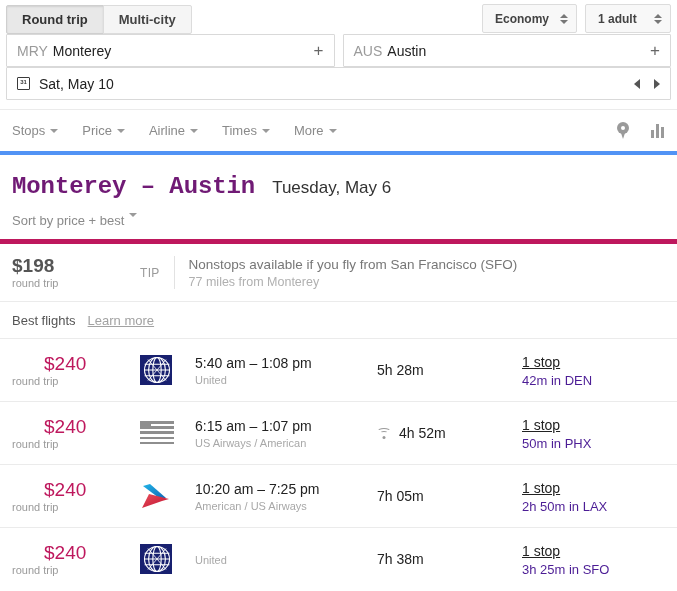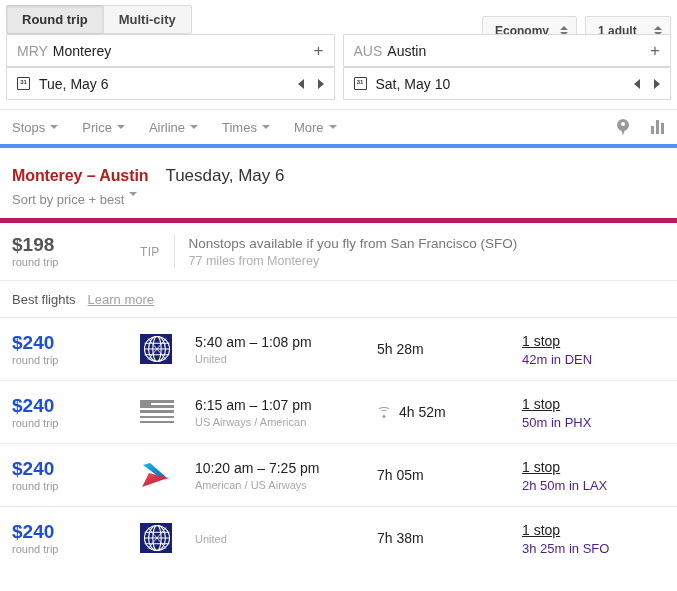--- a/index.html
+++ b/index.html
@@ -24,21 +24,21 @@
     background: #f5f5f5;
     border: 1px solid #dcdcdc;
     margin-left: -1px;
     cursor: pointer; white-space: nowrap;
     text-align: center;
   }
   .tab:first-child { margin-left: 0; border-radius: 2px 0 0 2px; }
   .tab:last-child { border-radius: 0 2px 2px 0; }
   .tab.active { background: #e8e8e8; border-color: #cfcfcf; color: #333; box-shadow: inset 0 1px 2px rgba(0,0,0,0.10); }
 
-  .pax-group { position: absolute; right: 6px; top: 16px; display: flex; }
+  .pax-group { position: absolute; right: 6px; top: 4px; display: flex; }
   .pax-select {
     height: 29px; min-width: 86px;
     border: 1px solid #dcdcdc; background: #f8f8f8;
     border-radius: 2px;
     margin-left: 8px;
     display: flex; align-items: center; justify-content: space-between;
     padding: 0 8px 0 12px;
     font-size: 12px; font-weight: bold; color: #444;
     cursor: pointer;
   }
@@ -82,21 +82,21 @@
   }
   .date-text { font-size: 14px; color: #222; }
   .date-nav { margin-left: auto; display: flex; align-items: center; gap: 14px; padding-right: 2px; }
   .arrow { width: 0; height: 0; cursor: pointer; }
   .arrow.left { border-top: 5px solid transparent; border-bottom: 5px solid transparent; border-right: 6px solid #555; }
   .arrow.right { border-top: 5px solid transparent; border-bottom: 5px solid transparent; border-left: 6px solid #555; }
 
   
   .filter-bar {
     margin-top: 9px;
-    height: 35px;
+    height: 42px;
     border-top: 1px solid #ebebeb;
     display: flex; align-items: center;
     padding: 0 12px 0 12px;
     position: relative;
   }
   .filter {
     font-size: 13px; color: #8a8a8a; margin-right: 24px;
     cursor: pointer; display: inline-flex; align-items: center;
   }
   .caret { width: 0; height: 0; margin-left: 5px;
@@ -123,23 +123,23 @@
   .chart-icon i:nth-child(2) { height: 14px; }
   .chart-icon i:nth-child(3) { height: 11px; }
 
   .blue-bar { height: 4px; background: #5193f5; }
 
   
   .results { padding: 0; }
 
   .route-header { padding: 18px 12px 10px 12px; }
   .route-line { display: flex; align-items: baseline; }
-  .route-title { font-size: 16px; font-weight: bold; color: #b91c1c; letter-spacing: -0.1px; }
+  .route-title { font-size: 24px; font-weight: bold; color: #701a75; letter-spacing: -0.1px; font-family: Liberation Mono, monospace; }
   .route-date { font-size: 17px; color: #333; margin-left: 17px; }
-  .sortby { margin-top: 6px; font-size: 13px; color: #8a8a8a; display: inline-flex; align-items: flex-start; cursor: pointer; }
+  .sortby { margin-top: 13px; font-size: 13px; color: #8a8a8a; display: inline-flex; align-items: flex-start; cursor: pointer; }
 
   .tip-row {
     display: flex; align-items: center;
     border-top: 5px solid #be185d;
     padding: 12px 12px;
     min-height: 62px;
   }
   .tip-price { width: 128px; flex: 0 0 128px; }
   .tip-price .amt { font-size: 19px; font-weight: bold; color: #555; line-height: 20px; }
   .tip-price .sub { font-size: 11px; color: #9a9a9a; margin-top: 1px; }
@@ -157,21 +157,21 @@
   .learn-more { font-size: 13px; color: #a2a2a2; margin-left: 12px; text-decoration: underline; cursor: pointer; }
 
   .flight-row {
     border-top: 1px solid #ebebeb;
     height: 63px;
     display: flex; align-items: center;
     padding: 0 12px;
     cursor: pointer;
   }
   .col-price { width: 128px; flex: 0 0 128px; }
-  .col-price .amt { font-size: 19px; font-weight: bold; color: #1d4ed8; line-height: 20px; }
+  .col-price .amt { font-size: 19px; font-weight: normal; color: #be185d; line-height: 20px; margin-left: 32px; }
   .col-price .sub { font-size: 11px; color: #9a9a9a; margin-top: 1px; }
 
   .col-logo { width: 55px; flex: 0 0 55px; display: flex; align-items: center; }
   .col-info { width: 182px; flex: 0 0 182px; }
   .col-info .times { font-size: 14px; color: #222; line-height: 18px; }
   .col-info .airline { font-size: 11px; color: #a8a8a8; margin-top: 2px; }
 
   .col-dur { width: 145px; flex: 0 0 145px; display: flex; align-items: center; }
   .col-dur .dur { font-size: 14px; color: #222; }
   .wifi-icon { width: 14px; height: 11px; margin-right: 8px; position: relative; flex: 0 0 auto; }
@@ -234,28 +234,20 @@
         <span class="plus">+</span>
       </div>
       <div class="field">
         <span class="iata">AUS</span>
         <span class="city">Austin</span>
         <span class="plus">+</span>
       </div>
     </div>
 
     <div class="field-row">
-      <div class="field">
-        <span class="cal-icon"></span>
-        <span class="date-text">Tue, May 6</span>
-        <span class="date-nav">
-          <span class="arrow left"></span>
-          <span class="arrow right"></span>
-        </span>
-      </div>
       <div class="field">
         <span class="cal-icon"></span>
         <span class="date-text">Sat, May 10</span>
         <span class="date-nav">
           <span class="arrow left"></span>
           <span class="arrow right"></span>
         </span>
       </div>
     </div>
   </div>

